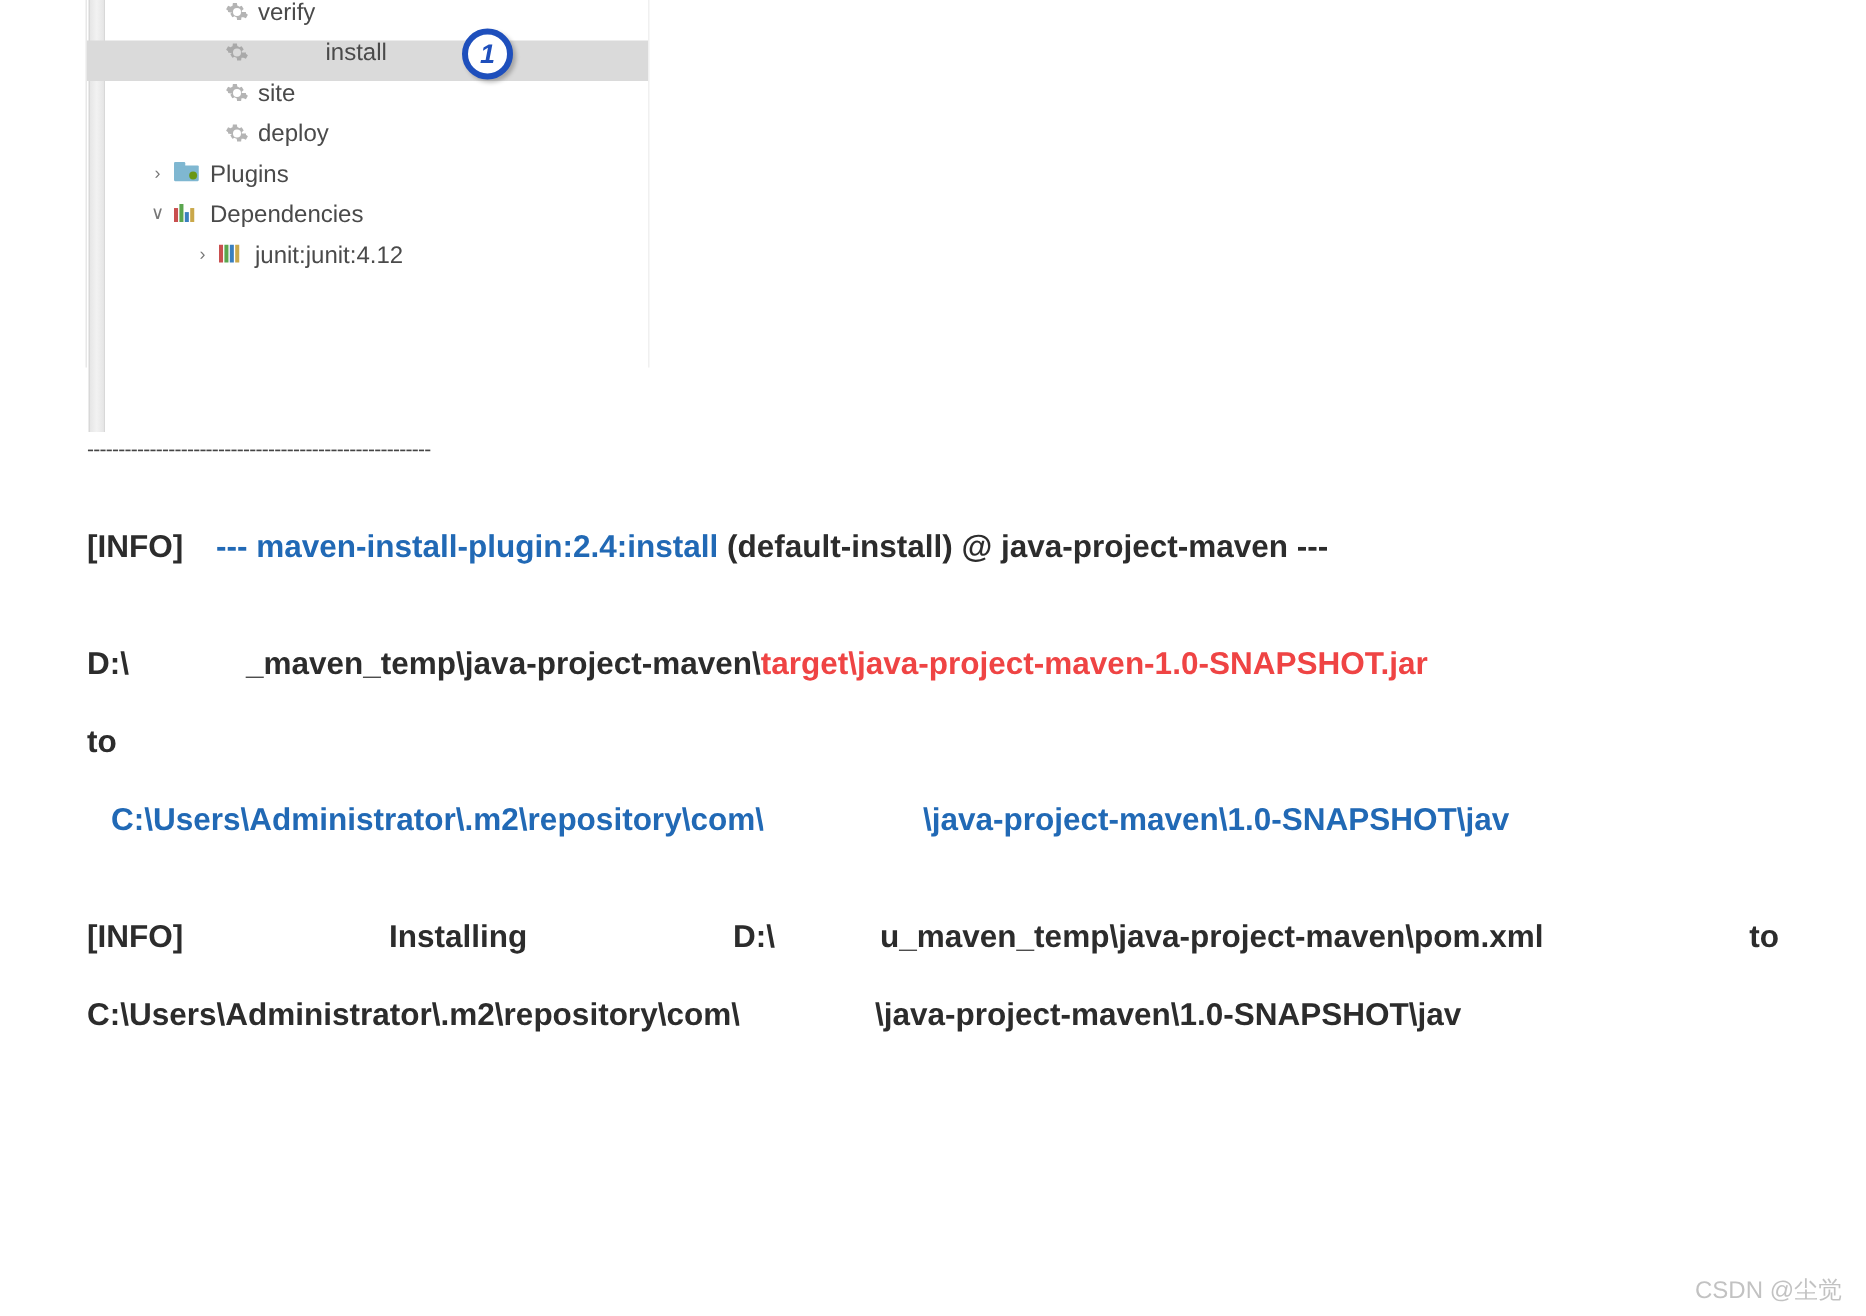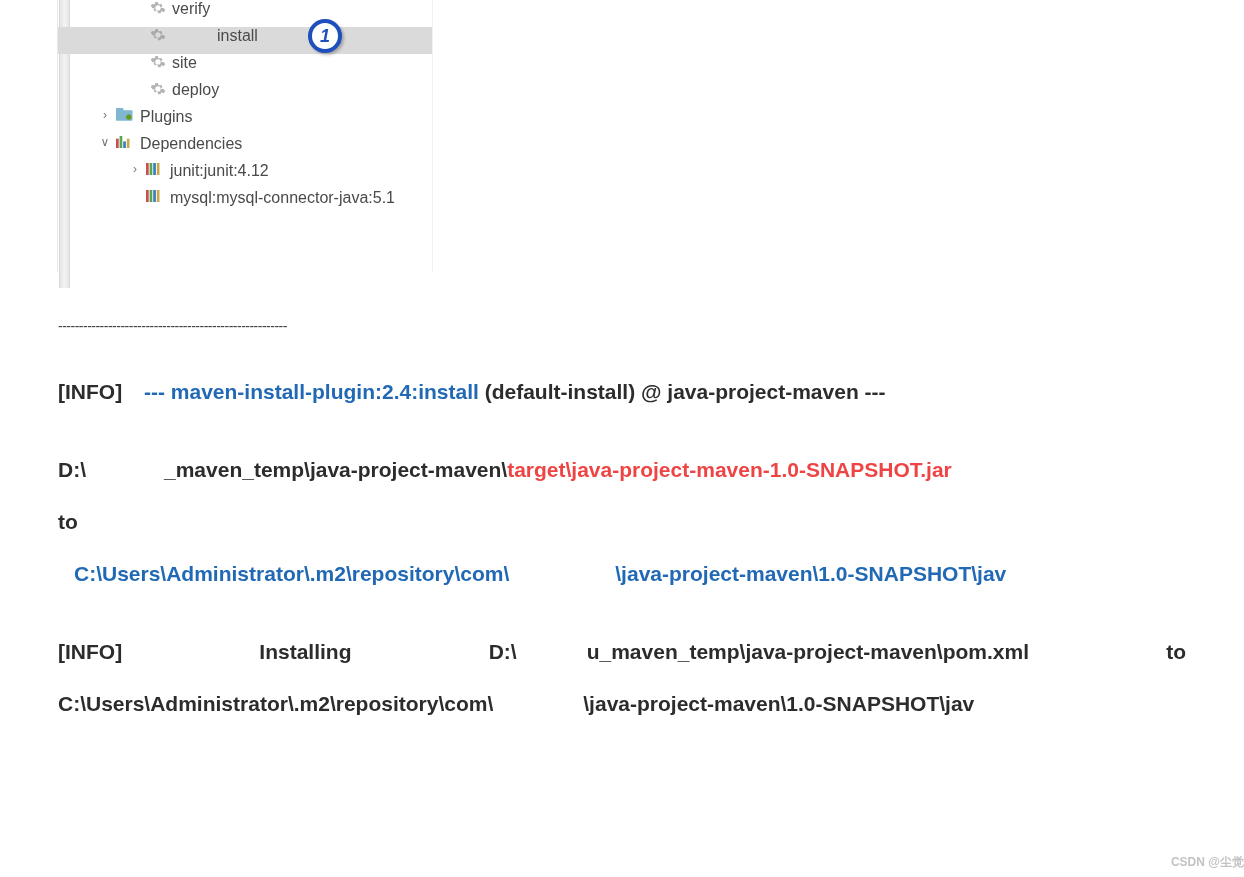--- a/index.html
+++ b/index.html
@@ -118,25 +118,25 @@
   .c-darkblue { color: #2169b5; padding-left: 16px; }
   .c-red { color: #ef4444; }
   .c-black { color: #2c2c2c; }
   .white-blank {
     display:inline-block;
     background:#ffffff;
     vertical-align: middle;
   }
   .watermark {
     position: absolute;
-    right: 0;
+    right: 16px;
     bottom: 6px;
-    font-size: 12px;
+    font-size: 16px;
     color: rgba(120,120,120,0.45);
-    font-weight: 700;
+    font-weight: 400;
   }
 </style>
 </head>
 <body>
 
 <div class="scrollbar-left"></div>
 
 <div class="tree-panel">
 
   <div class="tree-row indent-goal">
@@ -206,32 +206,20 @@
       <svg viewBox="0 0 20 14">
           <rect x="0" y="0" width="3" height="14" fill="#c94f4f"></rect>
           <rect x="4" y="0" width="3" height="14" fill="#5aa64e"></rect>
           <rect x="8" y="0" width="3" height="14" fill="#3a7fbf"></rect>
           <rect x="12" y="0" width="3" height="14" fill="#caa84a"></rect>
         </svg>
     </span>
     <span>junit:junit:4.12</span>
   </div>
 
-  <div class="tree-row indent-dep">
-    <span class="chevron none" style="margin-left:-22px;">›</span>
-    <span class="dep-icon">
-      <svg viewBox="0 0 20 14">
-          <rect x="0" y="0" width="3" height="14" fill="#c94f4f"></rect>
-          <rect x="4" y="0" width="3" height="14" fill="#5aa64e"></rect>
-          <rect x="8" y="0" width="3" height="14" fill="#3a7fbf"></rect>
-          <rect x="12" y="0" width="3" height="14" fill="#caa84a"></rect>
-        </svg>
-    </span>
-    <span>mysql:mysql-connector-java:5.1</span>
-  </div>
 
   <div style="height:56px;"></div>
 
   <div class="callout-badge">1</div>
 </div>
 
 <div class="log-area">
 
   <div class="divider">-------------------------------------------------------</div>
 

